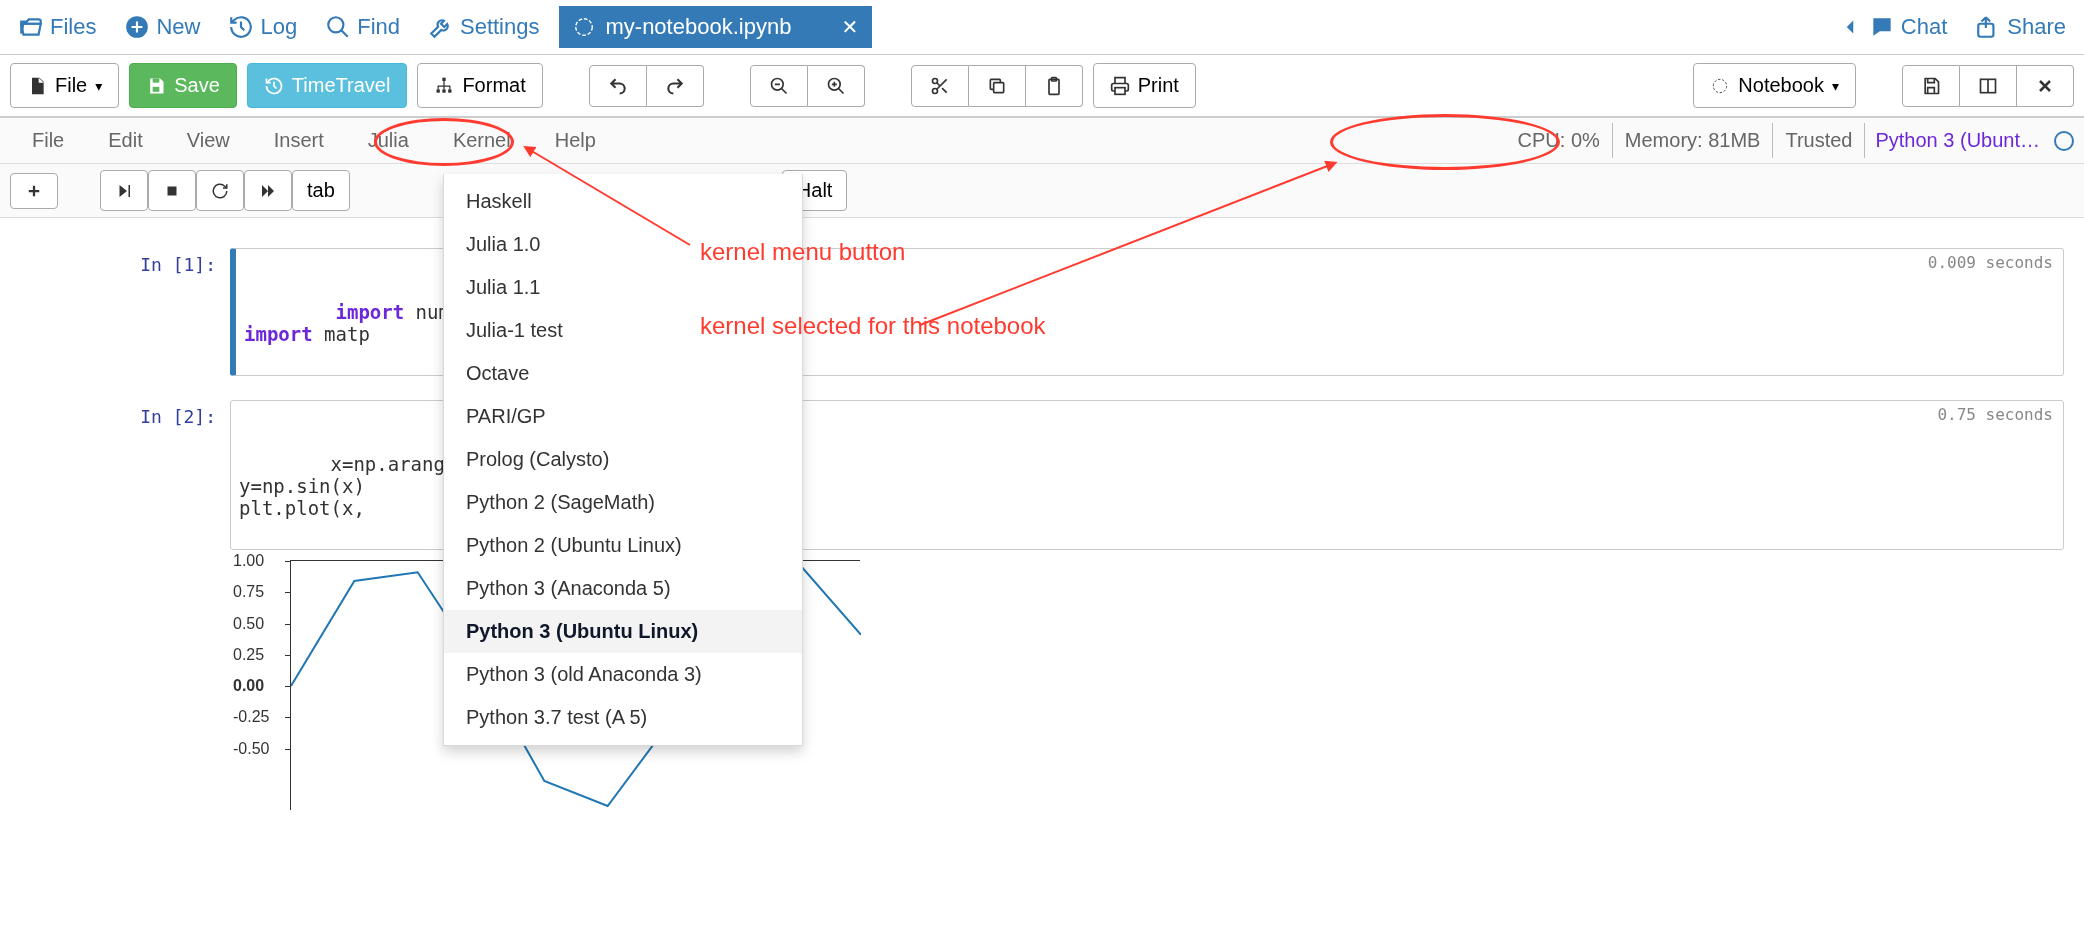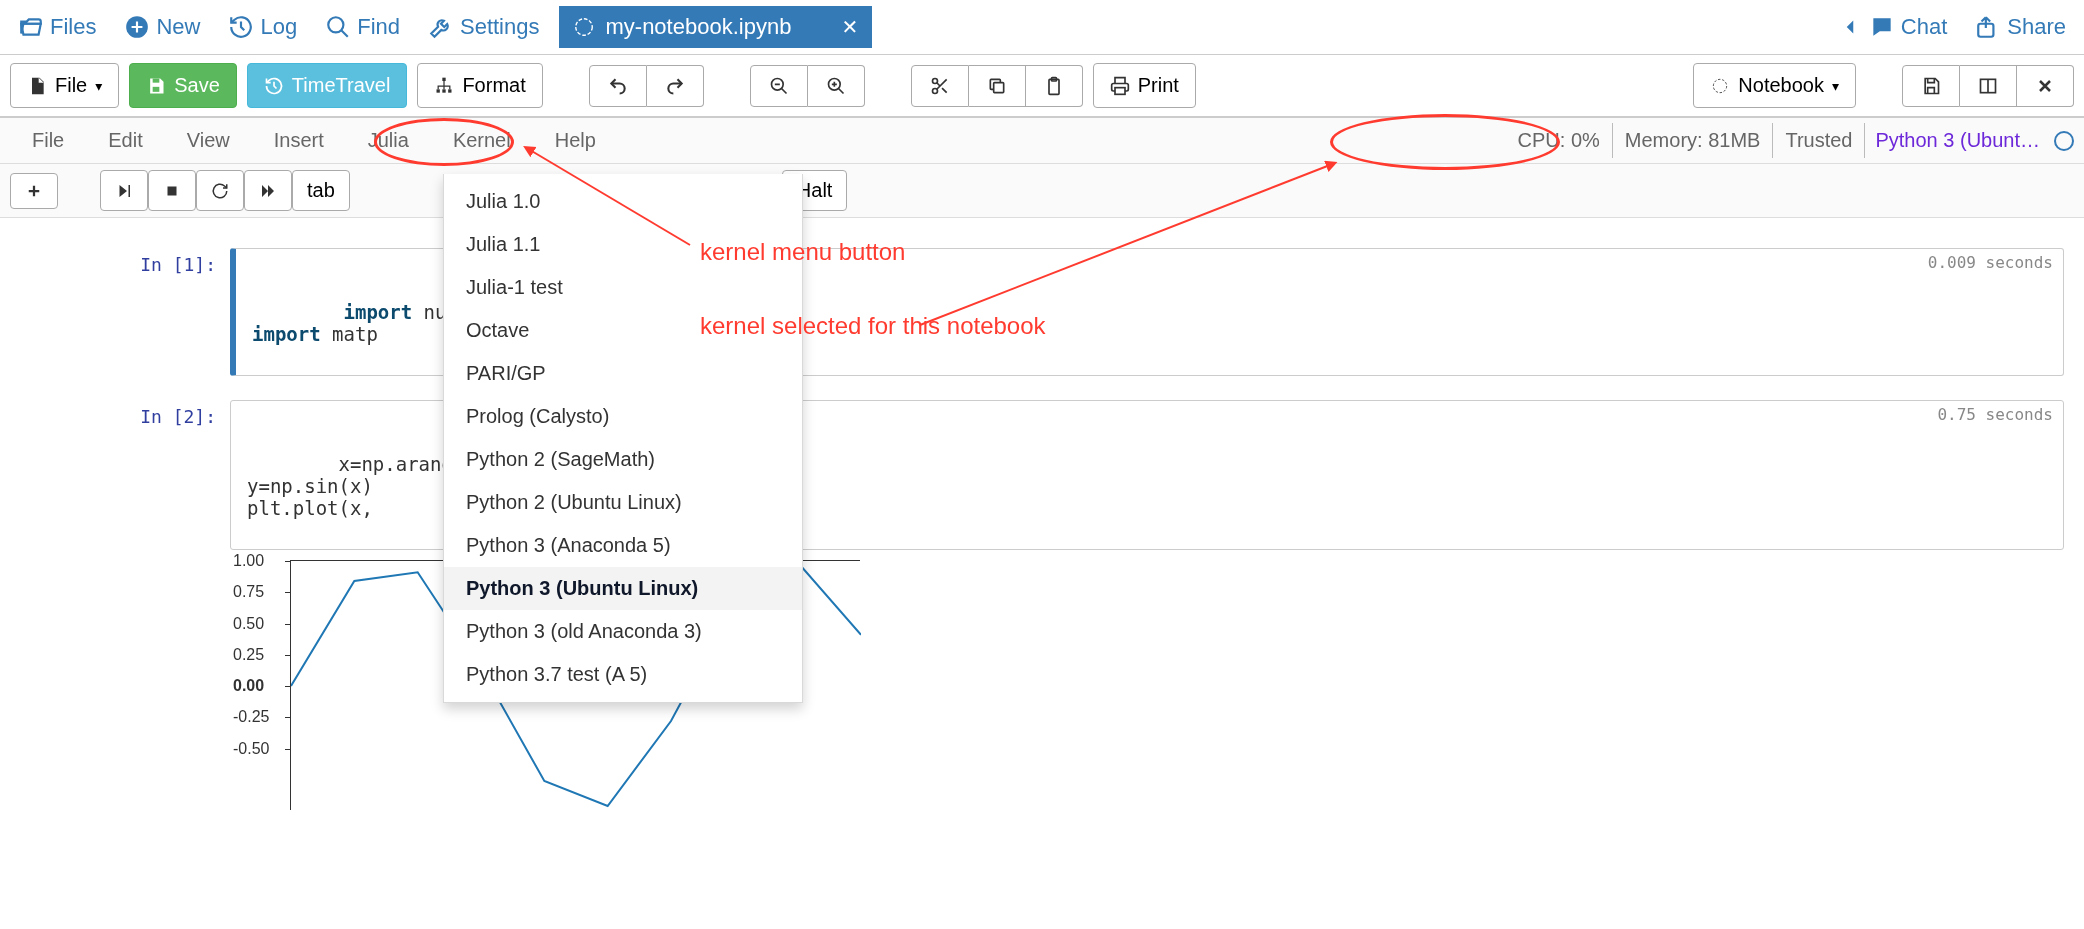--- a/index.html
+++ b/index.html
@@ -157,31 +157,31 @@
       text-align: right;
       padding: 6px 14px 0 0;
       font-family: Menlo, Consolas, monospace;
       font-size: 18px;
       color: #303F9F;
     }
     .cell-body { flex: 1; }
     .code-box {
       border: 1px solid #ccc;
       border-radius: 3px;
-      padding: 8px 16px;
+      padding: 8px 8px;
       font-family: Menlo, Consolas, monospace;
       font-size: 19px;
       background: #fff;
       position: relative;
       white-space: pre;
       overflow: hidden;
     }
     .code-box.active { border-left: 6px solid #337ab7; }
     .timing { position: absolute; top: 4px; right: 10px; font-size: 16px; color: #888; font-family: inherit; }
-    .kw { color: #0c4a6e; font-weight: bold; }
+    .kw { color: #6d28d9; font-weight: bold; }
 
     
     .plot {
       border: 1px solid #333;
       width: 570px;
       height: 250px;
       margin-top: 10px;
       position: relative;
       background: #fff;
       border-right: none;
@@ -434,20 +434,21 @@
       <span>tab</span>
     </button>
   </div>
   <span style="width:420px;"></span>
   <button class="nb-btn">
     <span>Halt</span>
   </button>
 </div>
 
 <div class="dropdown-menu" id="kernel-dropdown">
+    <div class="dropdown-item">Haskell</div>
     <div class="dropdown-item">Julia 1.0</div>
     <div class="dropdown-item">Julia 1.1</div>
     <div class="dropdown-item">Julia-1 test</div>
     <div class="dropdown-item">Octave</div>
     <div class="dropdown-item">PARI/GP</div>
     <div class="dropdown-item">Prolog (Calysto)</div>
     <div class="dropdown-item">Python 2 (SageMath)</div>
     <div class="dropdown-item">Python 2 (Ubuntu Linux)</div>
     <div class="dropdown-item">Python 3 (Anaconda 5)</div>
     <div class="dropdown-item active">Python 3 (Ubuntu Linux)</div>

